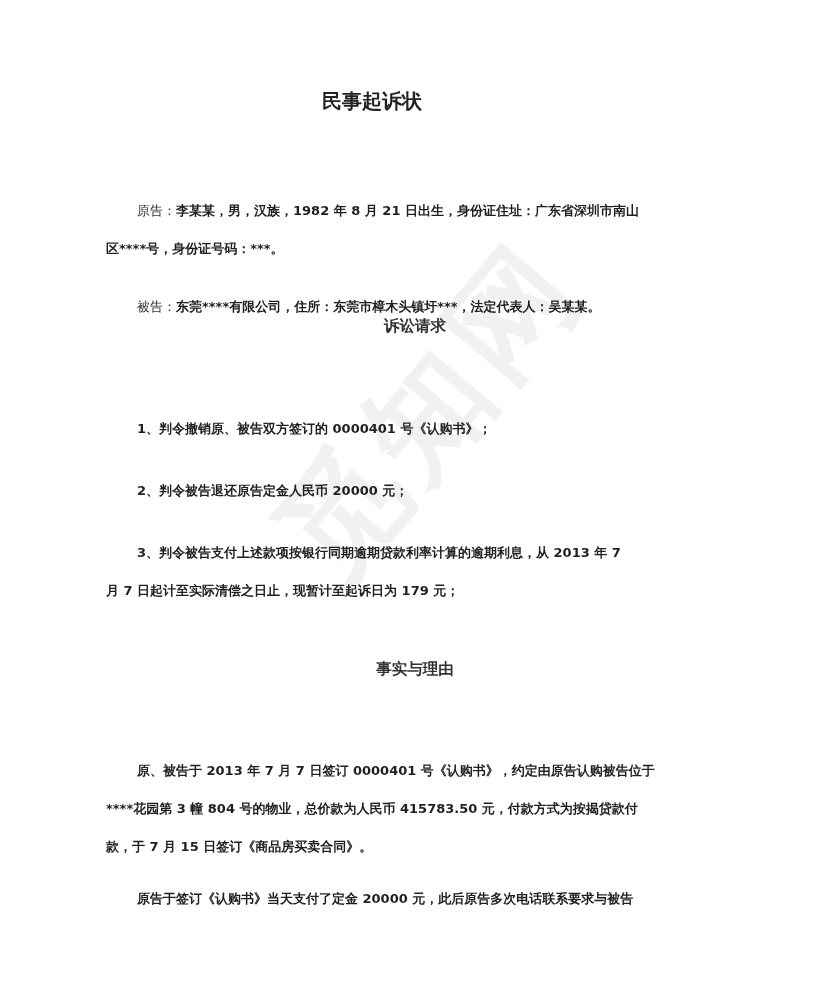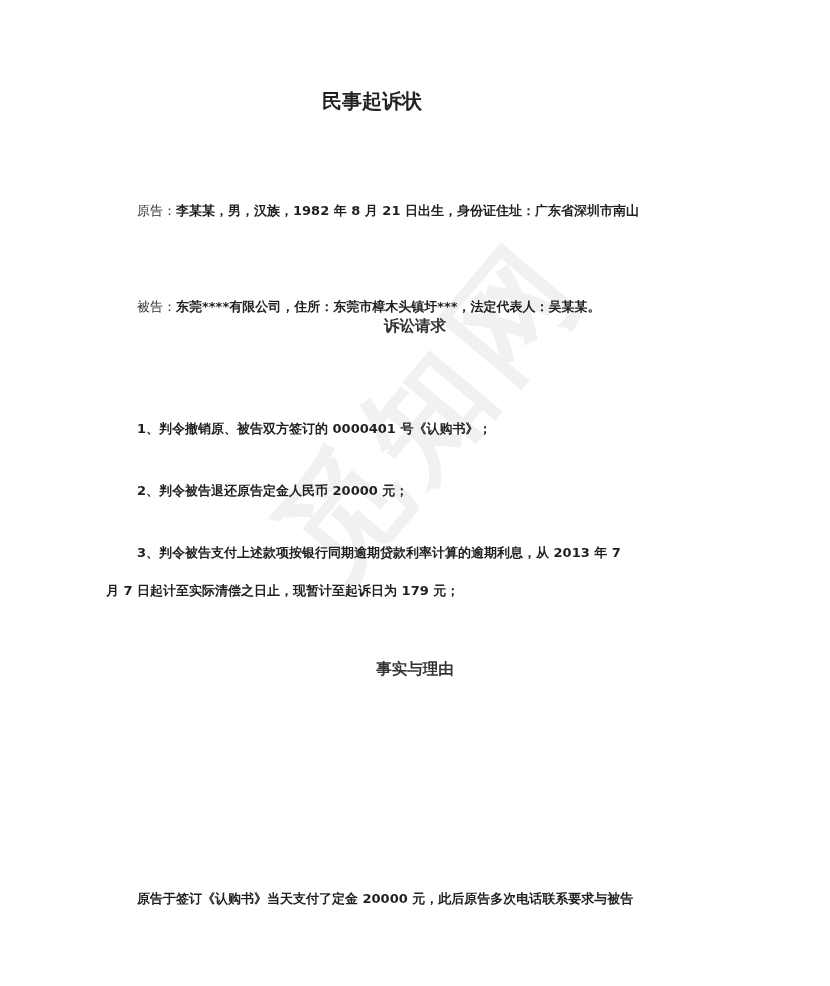--- a/index.html
+++ b/index.html
@@ -38,20 +38,21 @@
 <body>
 
 <div class="page">
 
   <div class="watermark">觅知网</div>
 
   <div class="title">民事起诉状</div>
 
   <div class="para" style="top:156px;">
     <span class="indent"></span><span class="label">原告：</span><span>李某某，男，汉族，1982 年 8 月 21 日出生，身份证住址：广东省深圳市南山</span><br>
+    <span>区****号，身份证号码：***。</span>
   </div>
 
   <div class="para" style="top:252px;">
     <span class="indent"></span><span class="label">被告：</span><span>东莞****有限公司，住所：东莞市樟木头镇圩***，法定代表人：吴某某。</span>
   </div>
 
   <div class="heading" style="top:316px;">诉讼请求</div>
 
   <div class="para" style="top:374px;">
     <span class="indent"></span><span>1、判令撤销原、被告双方签订的 0000401 号《认购书》；</span>
@@ -62,18 +63,23 @@
   </div>
 
   <div class="para" style="top:498px;">
     <span class="indent"></span><span>3、判令被告支付上述款项按银行同期逾期贷款利率计算的逾期利息，从 2013 年 7</span><br>
     <span>月 7 日起计至实际清偿之日止，现暂计至起诉日为 179 元；</span>
   </div>
 
 
   <div class="heading" style="top:659px;">事实与理由</div>
 
+  <div class="para" style="top:716px;">
+    <span class="indent"></span><span>原、被告于 2013 年 7 月 7 日签订 0000401 号《认购书》，约定由原告认购被告位于</span><br>
+    <span>****花园第 3 幢 804 号的物业，总价款为人民币 415783.50 元，付款方式为按揭贷款付</span><br>
+    <span>款，于 7 月 15 日签订《商品房买卖合同》。</span>
+  </div>
 
   <div class="para" style="top:844px;">
     <span class="indent"></span><span>原告于签订《认购书》当天支付了定金 20000 元，此后原告多次电话联系要求与被告</span>
   </div>
 
 </div>
 
 </body></html>

